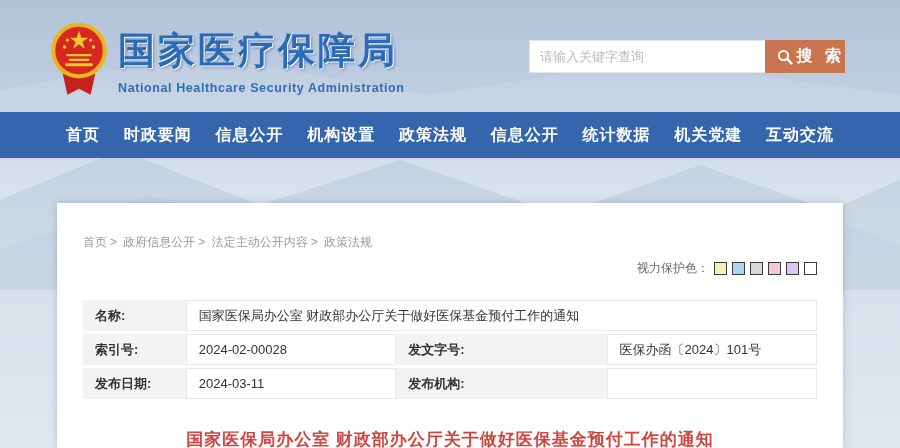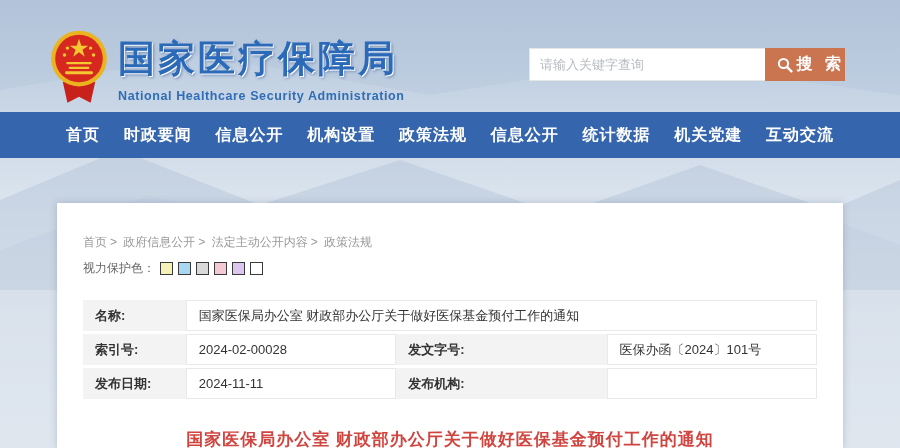--- a/index.html
+++ b/index.html
@@ -5,21 +5,21 @@
   * { margin: 0; padding: 0; box-sizing: border-box; }
   html, body { width: 900px; height: 448px; overflow: hidden; }
   body {
     font-family: "Liberation Sans", "DejaVu Sans", sans-serif;
     position: relative;
     background: linear-gradient(180deg, #b3c5db 0%, #c3d2e3 18%, #cfdae8 30%, #dde6ef 48%, #eef2f6 70%, #f8fafb 100%);
   }
   
   .bg-mountains { position: absolute; left: 0; top: 0; width: 900px; height: 448px; z-index: 0; pointer-events: none; }
   
-  .header { position: absolute; left: 0; top: 8px; width: 100%; height: 112px; z-index: 3; }
+  .header { position: absolute; left: 0; top: 0; width: 100%; height: 112px; z-index: 3; }
   .logo { position: absolute; left: 50px; top: 20px; width: 58px; height: 82px; }
   .title-block { position: absolute; left: 118px; top: 26px; }
   .site-title {
     font-size: 37px; font-weight: bold; color: #2b6ab8; letter-spacing: 3px;
     text-shadow: 1px 1px 0 #ffffff, 2px 2px 3px rgba(30,70,140,0.45);
   }
   .site-subtitle { margin-top: 5px; font-size: 12.5px; font-weight: bold; color: #2f6db6; letter-spacing: 0.6px; }
   .search-area { position: absolute; right: 55px; top: 40px; display: flex; height: 33px; }
   .search-input {
     width: 236px; height: 33px; border: 1px solid #e6e6e6; border-right: none; background: #ffffff;
@@ -36,21 +36,21 @@
   .nav-inner { height: 100%; margin: 0 66px; display: flex; justify-content: space-between; align-items: center; }
   .nav-item { color: #ffffff; font-size: 16px; font-weight: bold; text-decoration: none; letter-spacing: 1px; cursor: pointer; }
   
   .content {
     position: absolute; left: 57px; top: 203px; width: 786px; height: 245px; z-index: 2;
     background: #ffffff; box-shadow: 0 0 7px rgba(60,80,110,0.25); padding: 16px 26px;
   }
   .breadcrumb { margin-top: 15px; font-size: 12px; color: #999; }
   .breadcrumb a { color: #999; text-decoration: none; cursor: pointer; }
   .crumb-sep { margin: 0 3px; color: #999; }
-  .vision-row { margin-top: 9px; display: flex; justify-content: flex-start; align-items: center; }
+  .vision-row { margin-top: 9px; display: flex; justify-content: flex-end; align-items: center; }
   .vision-label { font-size: 12px; color: #666; }
   .swatch { width: 13px; height: 13px; border: 1px solid #3a3a3a; margin-left: 5px; display: inline-block; cursor: pointer; }
   
   .meta-table { width: 100%; margin-top: 20px; border-collapse: separate; border-spacing: 0 3px; table-layout: fixed; }
   .meta-table td { height: 31px; font-size: 13px; color: #333; padding: 0 12px; vertical-align: middle; }
   td.cell-label { background: #f3f3f3; font-weight: 600; width: 14%; }
   td.cell-value { background: #ffffff; border: 1px solid #e9e9e9; }
   .article-title {
     margin-top: 26px; text-align: center; font-size: 17px; font-weight: bold; color: #d0453f; letter-spacing: 1px;
   }
@@ -134,21 +134,21 @@
       <td class="cell-value" colspan="3">国家医保局办公室 财政部办公厅关于做好医保基金预付工作的通知</td>
     </tr>
     <tr>
       <td class="cell-label">索引号:</td>
       <td class="cell-value" style="width:31%">2024-02-00028</td>
       <td class="cell-label">发文字号:</td>
       <td class="cell-value" style="width:41%">医保办函〔2024〕101号</td>
     </tr>
     <tr>
       <td class="cell-label">发布日期:</td>
-      <td class="cell-value">2024-11-11</td>
+      <td class="cell-value">2024-03-11</td>
       <td class="cell-label">发布机构:</td>
       <td class="cell-value"></td>
     </tr>
   </tbody>
     </table>
 
   <div class="article-title">国家医保局办公室 财政部办公厅关于做好医保基金预付工作的通知</div>
 
 </div>
 

